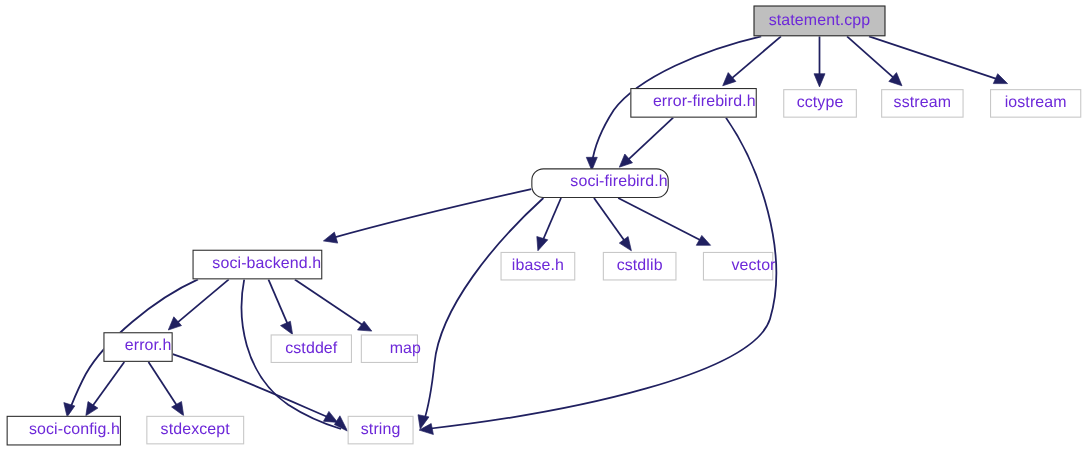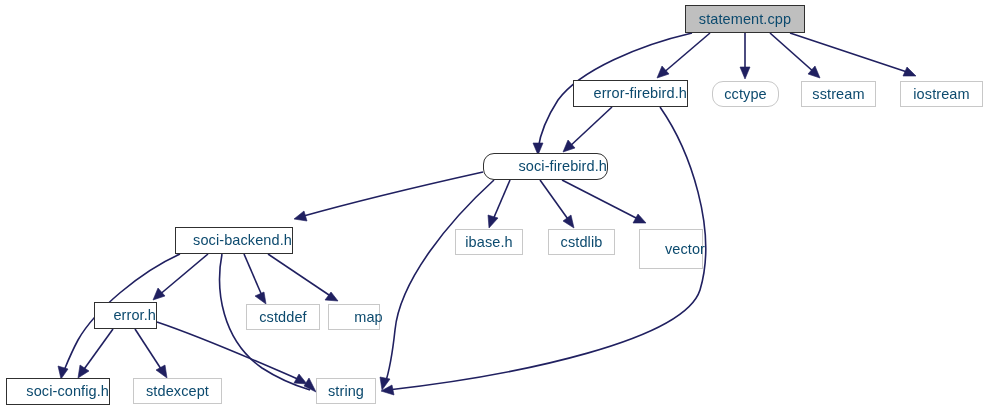--- a/index.html
+++ b/index.html
@@ -33,21 +33,21 @@
     stroke-width: 0.6px;
   }
   .node-box {
     position: absolute;
     box-sizing: border-box;
     display: flex;
     align-items: center;
     justify-content: center;
     background: #ffffff;
     border: 1px solid #c8c8c8;
-    color: #0c4a6e;
+    color: #6d28d9;
     font-size: 14.5px;
     line-height: 1;
     white-space: nowrap;
     letter-spacing: 0.1px;
   }
   .node-box.strong {
     border: 1.6px solid #303030;
     justify-content: flex-end;
   }
   .node-box.current {
@@ -145,42 +145,42 @@
         <path class="arrow-head" d="M 307,384 L 294,383 L 299,374 Z"></path>
       </g>
     </svg>
   <div id="nodes-layer">
       <div class="node-box current" style="left: 685px; top: 5px; width: 120px; height: 28px;">
         <span class="node-label">statement.cpp</span>
       </div>
       <div class="node-box strong" style="left: 573px; top: 80px; width: 115px; height: 27px;">
         <span class="node-label">error-firebird.h</span>
       </div>
-      <div class="node-box" style="left: 712px; top: 81px; width: 67px; height: 26px; border-radius: 11px;">
+      <div class="node-box" style="left: 712px; top: 81px; width: 67px; height: 26px;">
         <span class="node-label">cctype</span>
       </div>
       <div class="node-box" style="left: 801px; top: 81px; width: 75px; height: 26px; justify-content: center;">
         <span class="node-label">sstream</span>
       </div>
       <div class="node-box" style="left: 900px; top: 81px; width: 83px; height: 26px; text-align: right;">
         <span class="node-label">iostream</span>
       </div>
       <div class="node-box strong" style="left: 483px; top: 153px; width: 125px; height: 27px; border-radius: 11px;">
         <span class="node-label">soci-firebird.h</span>
       </div>
       <div class="node-box strong" style="left: 175px; top: 227px; width: 118px; height: 27px;">
         <span class="node-label">soci-backend.h</span>
       </div>
       <div class="node-box" style="left: 455px; top: 229px; width: 68px; height: 26px;">
         <span class="node-label">ibase.h</span>
       </div>
       <div class="node-box" style="left: 548px; top: 229px; width: 67px; height: 26px;">
         <span class="node-label">cstdlib</span>
       </div>
-      <div class="node-box" style="left: 639px; top: 229px; width: 64px; height: 40px; padding-left: 28px;">
+      <div class="node-box" style="left: 639px; top: 229px; width: 64px; height: 26px; padding-left: 28px;">
         <span class="node-label">vector</span>
       </div>
       <div class="node-box strong" style="left: 94px; top: 302px; width: 63px; height: 27px;">
         <span class="node-label">error.h</span>
       </div>
       <div class="node-box" style="left: 246px; top: 304px; width: 74px; height: 26px;">
         <span class="node-label">cstddef</span>
       </div>
       <div class="node-box" style="left: 328px; top: 304px; width: 52px; height: 26px; padding-left: 29px;">
         <span class="node-label">map</span>

